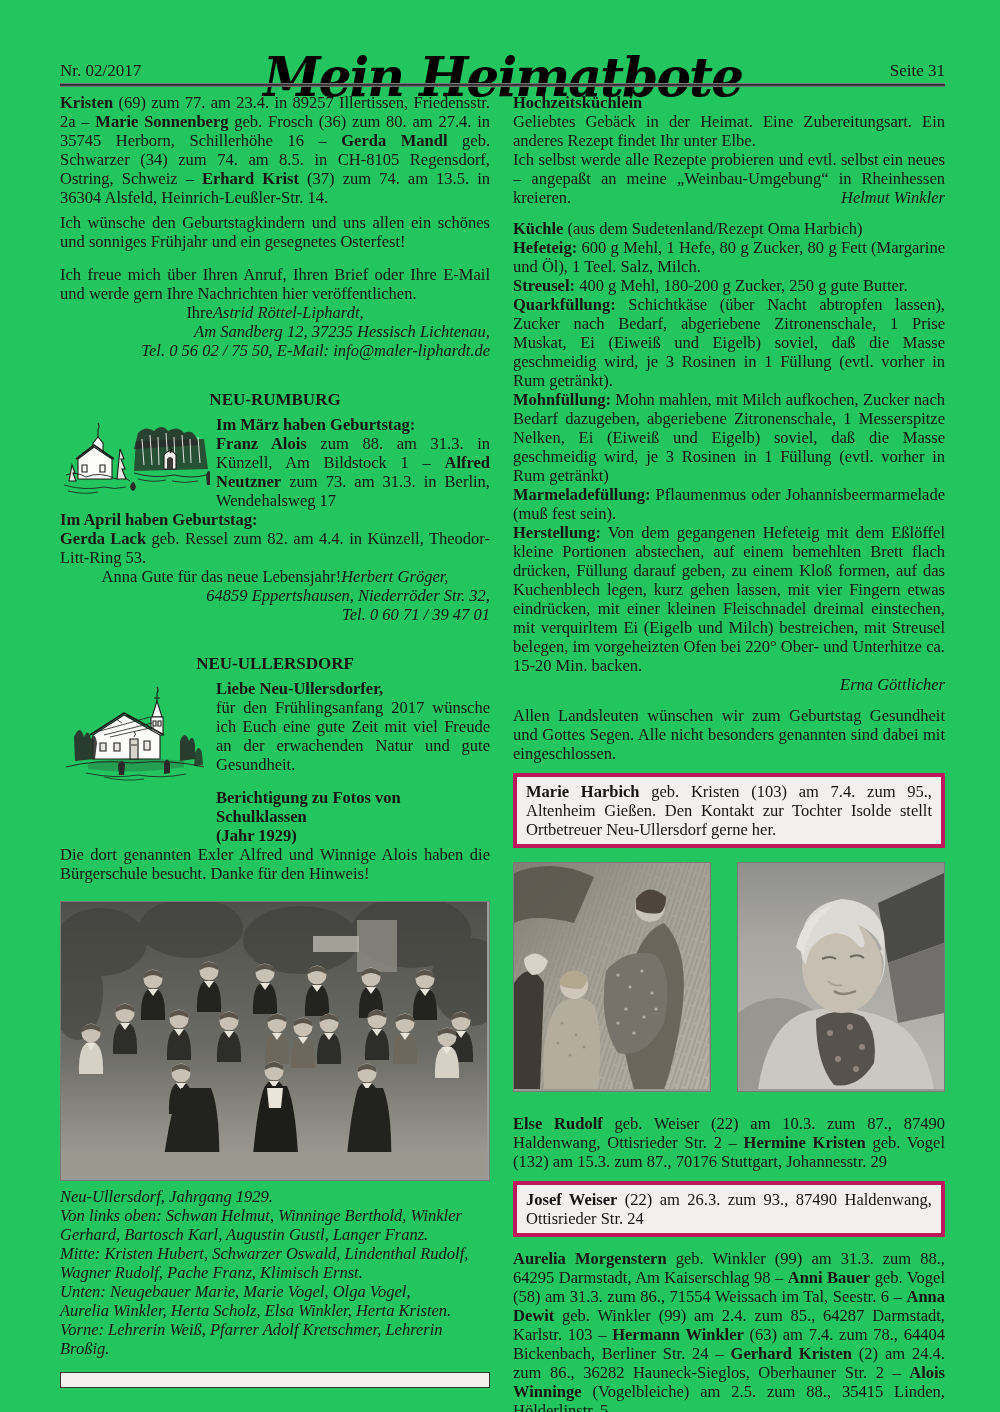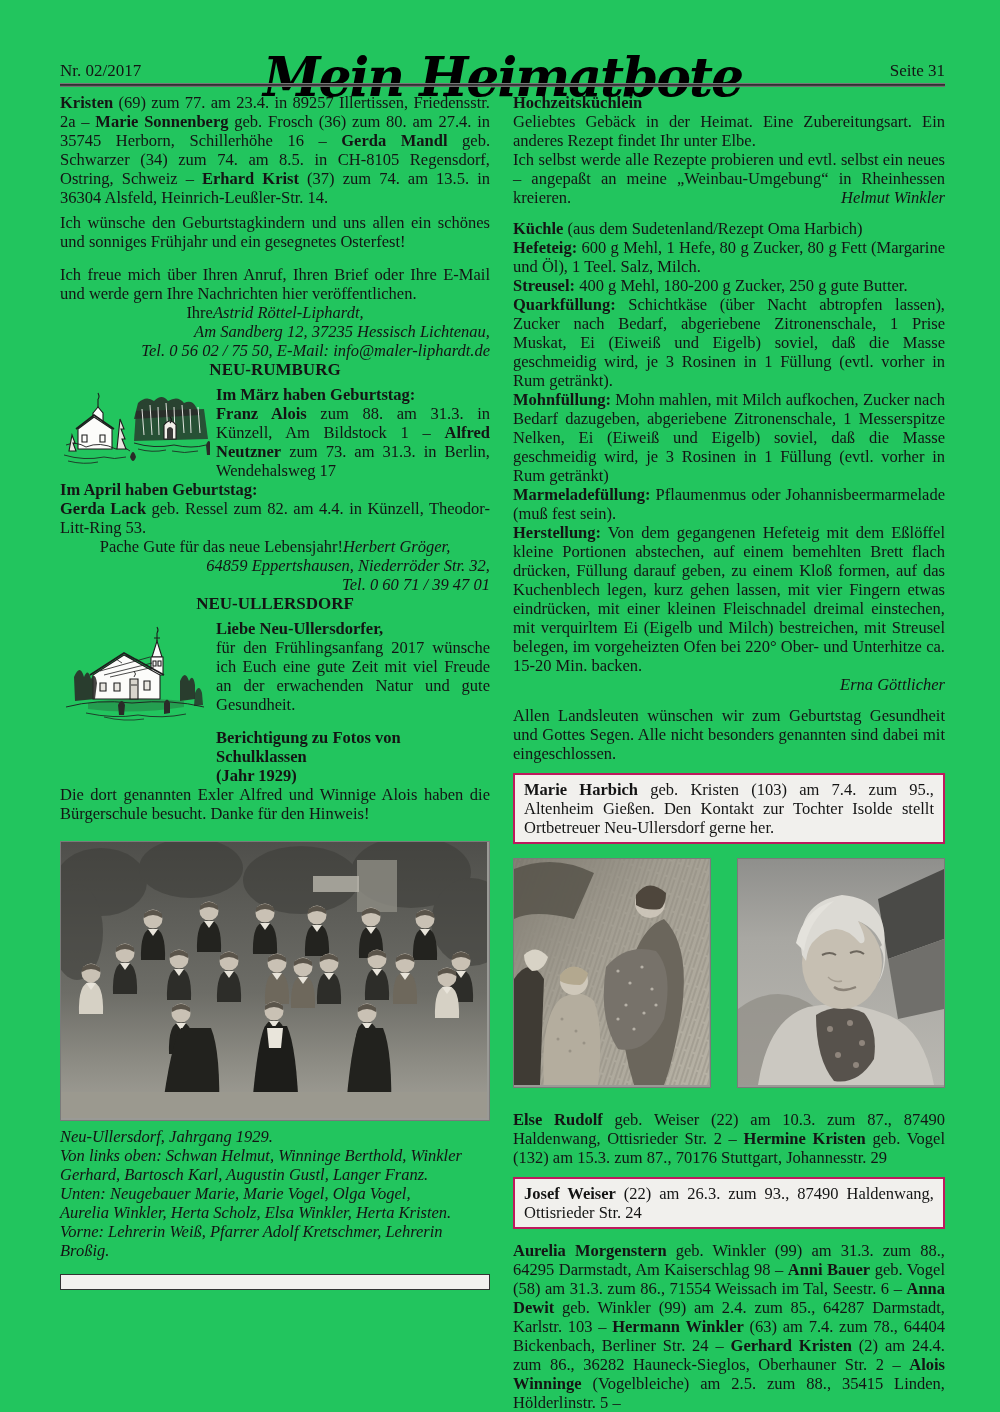--- a/index.html
+++ b/index.html
@@ -42,40 +42,40 @@
   .italic{font-style:italic;}
   .bold{font-weight:bold;}
   .right{text-align:right;}
   .sig-flex{display:flex;justify-content:center;font-family:Liberation Serif, serif;}
   .section-title{font-weight:bold;text-align:center;font-size:17px;}
   .media-row{display:flex;align-items:flex-start;}
   .media-row .illus{flex:0 0 152px;margin-right:4px;}
   .media-row .media-text{flex:1;}
   .headline-just{font-weight:bold;text-align-last:justify;}
   .info-box{
-    border:2px solid #be185d;background:#f1f0ed;
+    border:4px solid #be185d;background:#f1f0ed;
     padding:5px 9px;margin-top:10px;
   }
   .quote-box{
     border:1px solid #333;background:#f2f1ee;
     padding:7px 10px;text-align:center;font-style:italic;
     margin-top:14px;
   }
   .caption{font-style:italic;margin-top:6px;}
   .photo-frame{border:1px solid #7a7a7a;background:#9a9a96;overflow:hidden;}
   .class-photo{width:428px;height:278px;margin-top:18px;}
   .photo-pair{display:flex;gap:26px;margin-top:14px;}
   .photo-hay{width:197px;height:228px;}
   .photo-portrait{width:208px;height:228px;}
   svg{display:block;}
   .mt6{margin-top:6px;}
   .mt12{margin-top:12px;}
   .mt14{margin-top:14px;}
   .mt22{margin-top:22px;}
-  .mt30{}
+  .mt30{margin-top:30px;}
   .sig-pullup{text-align:right;margin-top:-19px;}
 </style>
 </head>
 <body>
 
 <div class="page">
 
   <div class="masthead-row">
     <span class="issue">Nr. 02/2017</span>
     <span class="masthead">Mein Heimatbote</span>
@@ -129,21 +129,21 @@
         </svg>
       </div>
       <div class="media-text">
         <div class="bold">Im März haben Geburtstag:</div>
         <p class="just"><span class="b">Franz Alois</span><span> zum 88. am 31.3. in Künzell, Am Bildstock 1 – </span><span class="b">Alfred Neutzner</span><span> zum 73. am 31.3. in Berlin, Wendehalsweg 17</span></p>
       </div>
     </div>
     <div class="bold">Im April haben Geburtstag:</div>
     <p class="just"><span class="b">Gerda Lack</span><span> geb. Ressel zum 82. am 4.4. in Künzell, Theodor-Litt-Ring 53.</span></p>
     <div class="sig-flex">
-      <span>Pache Gute für das neue Lebensjahr!</span>
+      <span>Anna Gute für das neue Lebensjahr!</span>
       <span class="italic">Herbert Gröger,</span>
     </div>
     <div class="right italic">64859 Eppertshausen, Niederröder Str. 32,</div>
     <div class="right italic">Tel. 0 60 71 / 39 47 01</div>
 
     <div class="section-title mt30">NEU-ULLERSDORF</div>
     <div class="media-row mt6">
       <div class="illus">
         <svg width="150" height="112" viewBox="0 0 150 112" fill="none" stroke="#1d1d1d" stroke-width="1.1">
           <path d="M97 14 l0 10 M94 19 l6 0 M97 8 q2 3 0 6"></path>
@@ -241,20 +241,21 @@
         <path d="M100,276 Q110,200 120,186 L150,186 Q160,210 158,276 Z" fill="#22221e"></path>
         <path d="M190,276 Q196,200 204,184 L226,184 Q236,206 238,276 Z" fill="#1d1d1a"></path>
         <path d="M284,276 Q290,202 298,186 L322,186 Q332,210 330,276 Z" fill="#22221e"></path>
         <path d="M206,186 L222,186 L220,206 L208,206 Z" fill="#e9e5db"></path>
         <rect x="0" y="250" width="426" height="26" fill="#9b998f"></rect>
       </svg>
     </div>
     <div class="caption">
         <div>Neu-Ullersdorf, Jahrgang 1929.</div>
         <div>Von links oben: Schwan Helmut, Winninge Berthold, Winkler Gerhard, Bartosch Karl, Augustin Gustl, Langer Franz.</div>
+        <div>Mitte: Kristen Hubert, Schwarzer Oswald, Lindenthal Rudolf, Wagner Rudolf, Pache Franz, Klimisch Ernst.</div>
         <div>Unten: Neugebauer Marie, Marie Vogel, Olga Vogel,</div>
         <div>Aurelia Winkler, Herta Scholz, Elsa Winkler, Herta Kristen.</div>
         <div>Vorne: Lehrerin Weiß, Pfarrer Adolf Kretschmer, Lehrerin Broßig.</div>
       </div>
 
     <div class="quote-box"></div>
   </div>
 
   <div class="col col-right">
 

